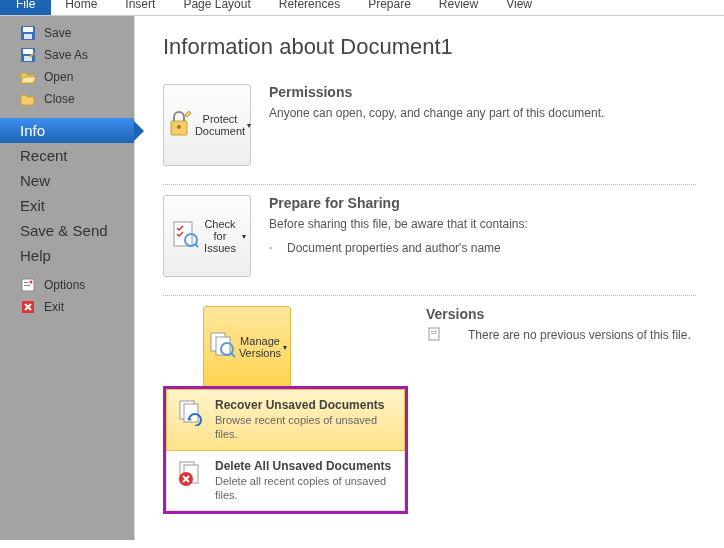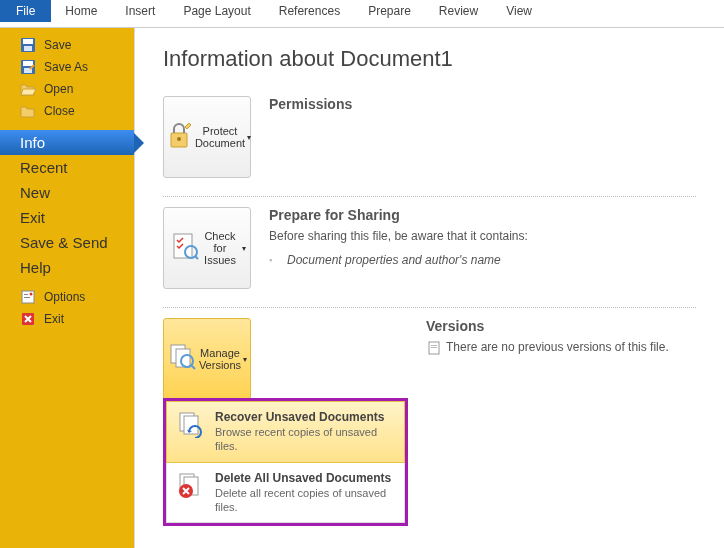--- a/index.html
+++ b/index.html
@@ -1,46 +1,46 @@
 <!DOCTYPE html>
 <html><head>
 <meta charset="utf-8">
 <style>
 * { margin: 0; padding: 0; box-sizing: border-box; font-family: "Segoe UI", Tahoma, sans-serif; }
 body { background: #fff; width: 724px; height: 548px; overflow: hidden; font-size: 12px; color: #333; }
 
-.ribbon-tabs { display: flex; align-items: flex-start; height: 28px; border-bottom: 1px solid #ccc; background: #fff; }
+.ribbon-tabs { display: flex; align-items: flex-end; height: 16px; border-bottom: 1px solid #ccc; background: #fff; }
 .ribbon-tab { padding: 4px 14px; font-size: 12px; color: #444; cursor: pointer; }
 .ribbon-tab.file { background: #1e64b4; color: #fff; font-weight: 400; padding: 4px 16px; }
 
 .main { display: flex; height: calc(100% - 24px); }
 
-.backstage-nav { width: 135px; background: #eab308; border-right: 1px solid #d9d9d9; padding-top: 6px; position: relative; }
+.backstage-nav { width: 135px; background: #a3a3a3; border-right: 1px solid #d9d9d9; padding-top: 6px; position: relative; }
 .nav-item { display: flex; align-items: center; padding: 4px 10px 4px 20px; font-size: 12px; color: #333; cursor: pointer; height: 22px; }
 .nav-item .ic { width: 16px; height: 16px; margin-right: 8px; display: inline-flex; align-items: center; justify-content: center; }
 .nav-big { padding: 4px 20px; font-size: 15px; color: #333; cursor: pointer; }
 .nav-big.selected { background: linear-gradient(#3d8df0, #1e64b4); color: #fff; position: relative; }
 .nav-big.selected::after { content: ""; position: absolute; right: -10px; top: 50%; transform: translateY(-50%); border-left: 10px solid #1e64b4; border-top: 10px solid transparent; border-bottom: 10px solid transparent; }
 
 .content { flex: 1; padding: 18px 28px; overflow: hidden; }
 .page-title { font-size: 22px; color: #444; font-weight: 400; margin-bottom: 20px; }
 
 .section { display: flex; padding: 10px 0 18px 0; border-top: 1px dotted #bbb; }
 .section:first-of-type { border-top: none; padding-top: 4px; }
 .bigbtn { width: 88px; min-height: 82px; border: 1px solid #c9c9c9; border-radius: 3px; background: linear-gradient(#fdfdfd,#eee); display: flex; flex-direction: row; align-items: center; justify-content: center; padding: 6px 4px; margin-right: 18px; cursor: pointer; font-size: 11px; color: #333; text-align: center; }
-.bigbtn.gold { background: linear-gradient(#ffe79b,#ffd351); border-color: #e0b93d; }
+.bigbtn.gold { background: linear-gradient(#ffe79b,#ffd351); border-color: #e0b93d; margin-left: 40px; }
 .bigbtn .ic-lg { width: 32px; height: 32px; margin-bottom: 4px; display: flex; align-items: center; justify-content: center; }
 .bigbtn .drop { font-size: 8px; margin-left: 2px; }
 .sec-body { flex: 1; }
 .sec-title { font-size: 14px; font-weight: 600; color: #555; margin-bottom: 4px; }
 .sec-text { font-size: 12px; color: #555; line-height: 1.5; }
-.sec-list { margin-top: 6px; font-style: italic; }
+.sec-list { margin-top: 6px; }
 .sec-list-item { font-size: 12px; color: #555; padding-left: 18px; position: relative; line-height: 1.6; }
 .sec-list-item::before { content: "▪"; color: #bbb; position: absolute; left: 0; font-size: 9px; top: 2px; }
-.sec-icon-text { display: flex; gap: 4px; align-items: flex-end; margin-top: 2px; }
+.sec-icon-text { display: flex; gap: 26px; align-items: flex-start; margin-top: 2px; }
 .sec-icon-text .ic-sm { width: 16px; height: 16px; flex-shrink: 0; }
 
 .dropdown-panel { margin-left: 0; border: 3px solid #a21caf; width: 245px; margin-top: -2px; }
 .dd-item { display: flex; padding: 8px 10px; cursor: pointer; border: 1px solid #ddd; }
 .dd-item.hover { background: linear-gradient(#fff3c7, #ffe28a); border: 1px solid #e6c24a; }
 .dd-item .ic-md { width: 28px; height: 28px; margin-right: 10px; flex-shrink: 0; display: flex; align-items: center; justify-content: center; }
 .dd-title { font-size: 12px; font-weight: 600; color: #444; }
 .dd-sub { font-size: 11px; color: #666; line-height: 1.3; margin-top: 1px; }
 </style>
 </head>
@@ -141,20 +141,21 @@
               <circle cx="16" cy="20" r="2" fill="#9a7a20"></circle>
               <path d="M22 8 L26 4 L28 6 L24 10 Z" fill="#f4cc6a" stroke="#caa030"></path>
             </svg>
           </span>
         <span style="white-space:pre-line">Protect
 Document</span>
           <span class="drop">▾</span>
       </div>
       <div class="sec-body">
         <div class="sec-title">Permissions</div>
+        <div class="sec-text">Anyone can open, copy, and change any part of this document.</div>
       </div>
     </div>
 
     <div class="section">
       <div class="bigbtn">
         <span class="ic-lg">
             <svg width="32" height="32">
               <rect x="6" y="4" width="18" height="24" fill="#fff" stroke="#999"></rect>
               <path d="M9 10 l2 2 l4 -4" stroke="#d33" stroke-width="1.5" fill="none"></path>
               <path d="M9 16 l2 2 l4 -4" stroke="#d33" stroke-width="1.5" fill="none"></path>

